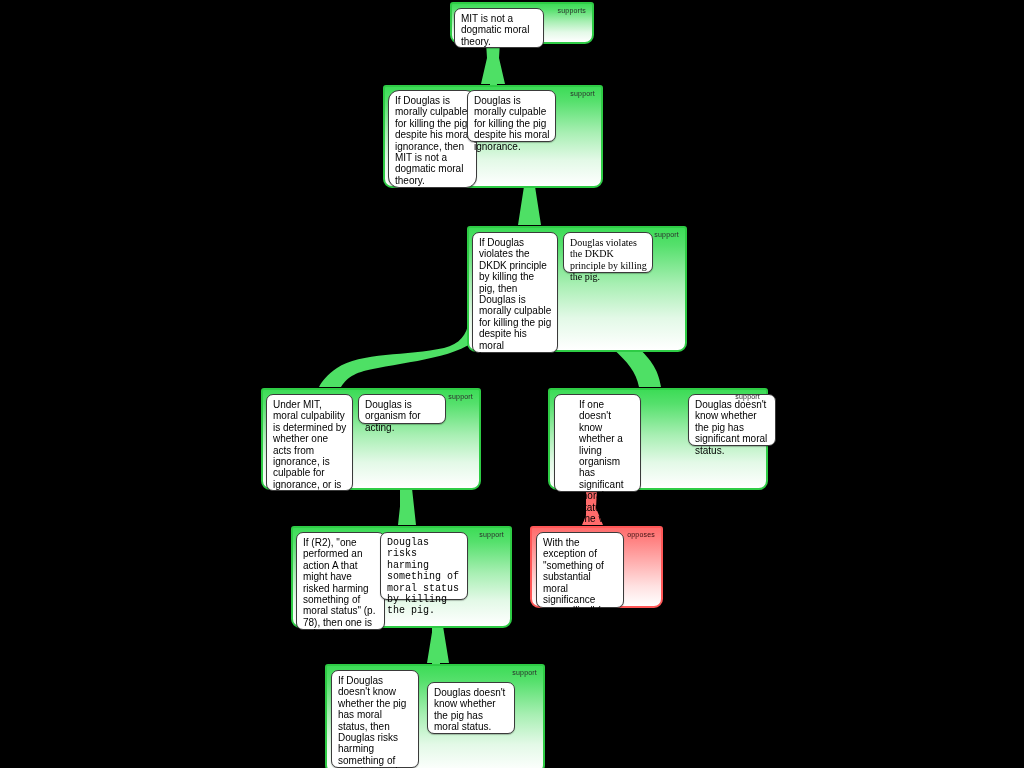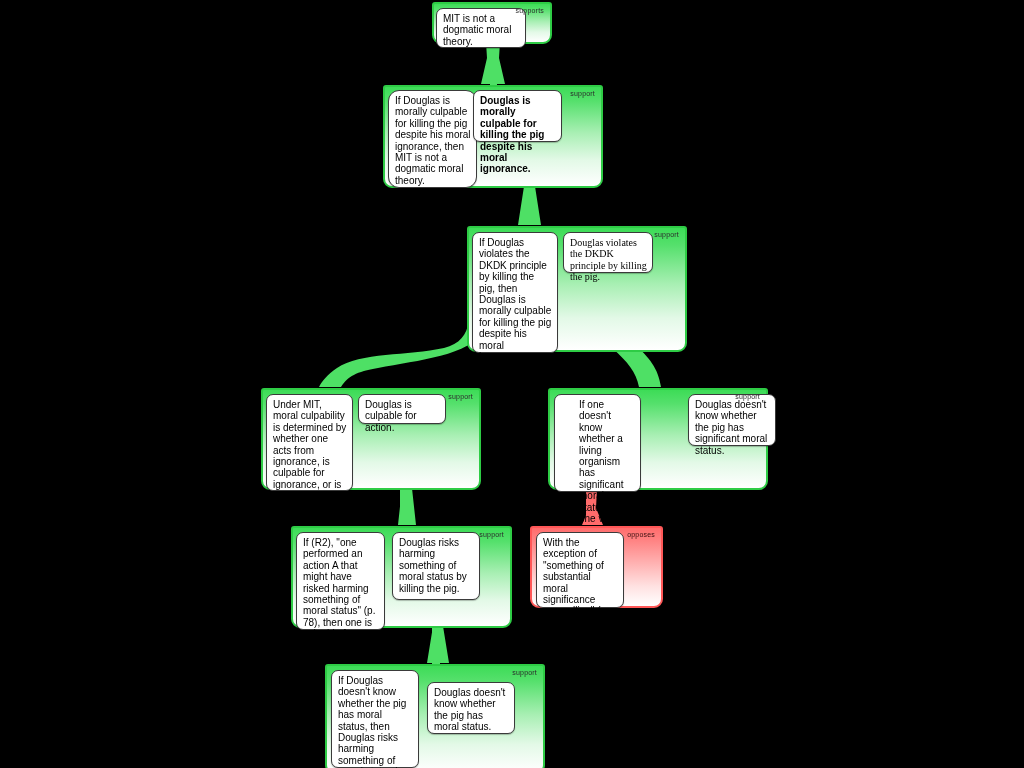--- a/index.html
+++ b/index.html
@@ -106,53 +106,53 @@
       <path d="M 590 489 L 597 489 L 596 508 L 603 525 L 582 525 L 589 508 L 588 489 Z" fill="#ff6b6b"></path>
       <rect x="586" y="489" width="8" height="36" fill="#ff6b6b"></rect>
     </g>
 
     <g>
       <path d="M 436 583 L 443 583 L 442 620 L 449 663 L 427 663 L 434 620 L 433 583 Z" fill="#4ee065"></path>
       <rect x="432" y="583" width="8" height="82" fill="#4ee065"></rect>
     </g>
   </svg>
 
-  <div class="panel support" style="left:432px; top:2px; width:120px; height:42px;">
+  <div class="panel support" style="left:450px; top:2px; width:144px; height:42px;">
     <span class="panel-tag">supports</span>
     <div class="box claim" style="left:2px; top:4px; width:90px; height:40px;">MIT is not a dogmatic moral theory.</div>
   </div>
 
   <div class="panel support" style="left:383px; top:85px; width:220px; height:103px;">
     <span class="panel-tag">support</span>
     <div class="box reason" style="left:3px; top:3px; width:89px; height:98px;border-radius:11px;">If Douglas is morally culpable for killing the pig despite his moral ignorance, then MIT is not a dogmatic moral theory.</div>
-    <div class="box claim" style="left:88px; top:3px; width:89px; height:52px;font-weight:bold;">Douglas is morally culpable for killing the pig despite his moral ignorance.</div>
+    <div class="box claim" style="left:82px; top:3px; width:89px; height:52px;">Douglas is morally culpable for killing the pig despite his moral ignorance.</div>
   </div>
 
   <div class="panel support" style="left:421px; top:226px; width:220px; height:126px;margin-left:46px;">
     <span class="panel-tag">support</span>
     <div class="box reason" style="left:3px; top:4px; width:86px; height:121px;">If Douglas violates the DKDK principle by killing the pig, then Douglas is morally culpable for killing the pig despite his moral ignorance.</div>
     <div class="box claim" style="left:94px; top:4px; width:90px; height:41px;font-family:Liberation Serif, serif;">Douglas violates the DKDK principle by killing the pig.</div>
   </div>
 
   <div class="panel support" style="left:261px; top:388px; width:220px; height:102px;">
     <span class="panel-tag">support</span>
     <div class="box reason" style="left:3px; top:4px; width:87px; height:97px;">Under MIT, moral culpability is determined by whether one acts from ignorance, is culpable for ignorance, or is culpable for acting.</div>
-    <div class="box claim" style="left:95px; top:4px; width:88px; height:30px;">Douglas is culpable for action.</div>
+    <div class="box claim" style="left:95px; top:4px; width:88px; height:30px;">Douglas is organism for acting.</div>
   </div>
 
   <div class="panel support" style="left:548px; top:388px; width:220px; height:102px;">
     <span class="panel-tag">support</span>
     <div class="box reason" style="left:4px; top:4px; width:87px; height:98px;padding-left:24px;">If one doesn't know whether a living organism has significant moral status, then one violates the DKDK principle by killing that organism.</div>
     <div class="box claim" style="left:96px; top:4px; width:88px; height:52px;margin-left:42px;">Douglas doesn't know whether the pig has significant moral status.</div>
   </div>
 
   <div class="panel support" style="left:291px; top:526px; width:221px; height:102px;">
     <span class="panel-tag">support</span>
     <div class="box reason" style="left:3px; top:4px; width:89px; height:98px;">If (R2), "one performed an action A that might have risked harming something of moral status" (p. 78), then one is culpable for acting.</div>
-    <div class="box claim" style="left:99px; top:4px; width:88px; height:68px;">Douglas risks harming something of moral status by killing the pig.</div>
+    <div class="box claim" style="left:87px; top:4px; width:88px; height:68px;font-family:Liberation Mono, monospace;">Douglas risks harming something of moral status by killing the pig.</div>
   </div>
 
   <div class="panel opposes" style="left:530px; top:526px; width:133px; height:82px;">
     <span class="panel-tag">opposes</span>
     <div class="box claim" style="left:4px; top:4px; width:88px; height:76px;">With the exception of "something of substantial moral significance compelling" (p. 79) one to kill.</div>
   </div>
 
   <div class="panel support" style="left:325px; top:664px; width:220px; height:110px;">
     <span class="panel-tag">support</span>
     <div class="box reason" style="left:4px; top:4px; width:88px; height:98px;">If Douglas doesn't know whether the pig has moral status, then Douglas risks harming something of moral status by killing the pig.</div>

